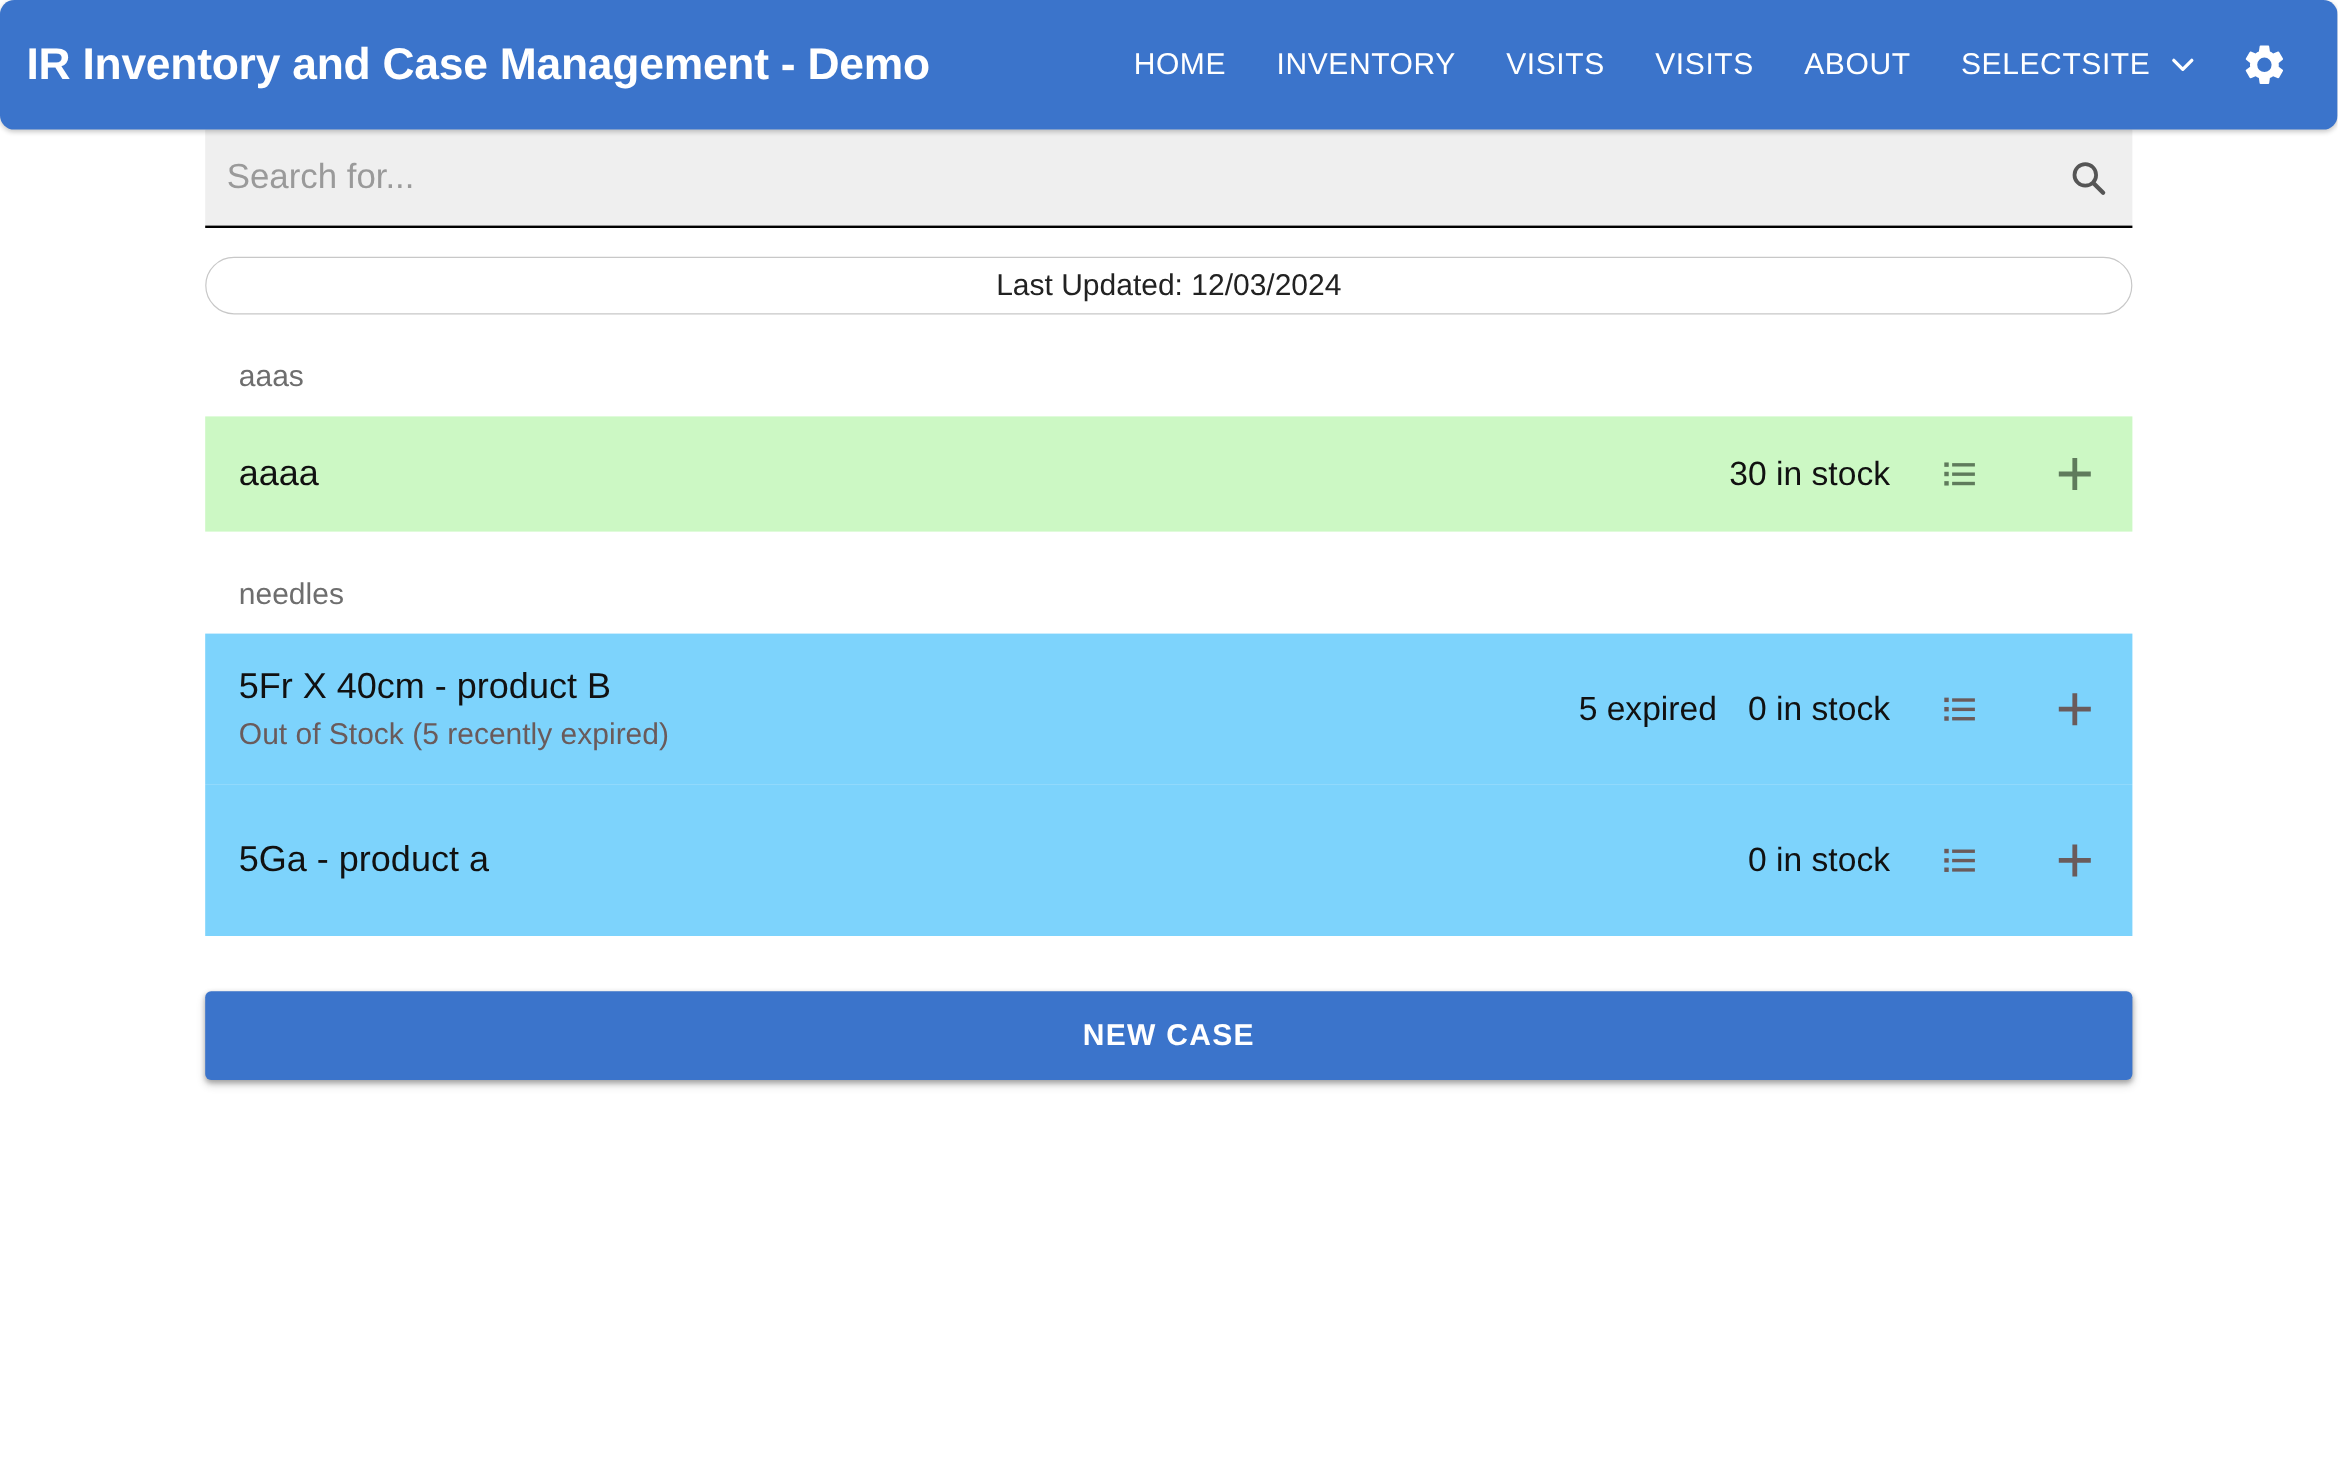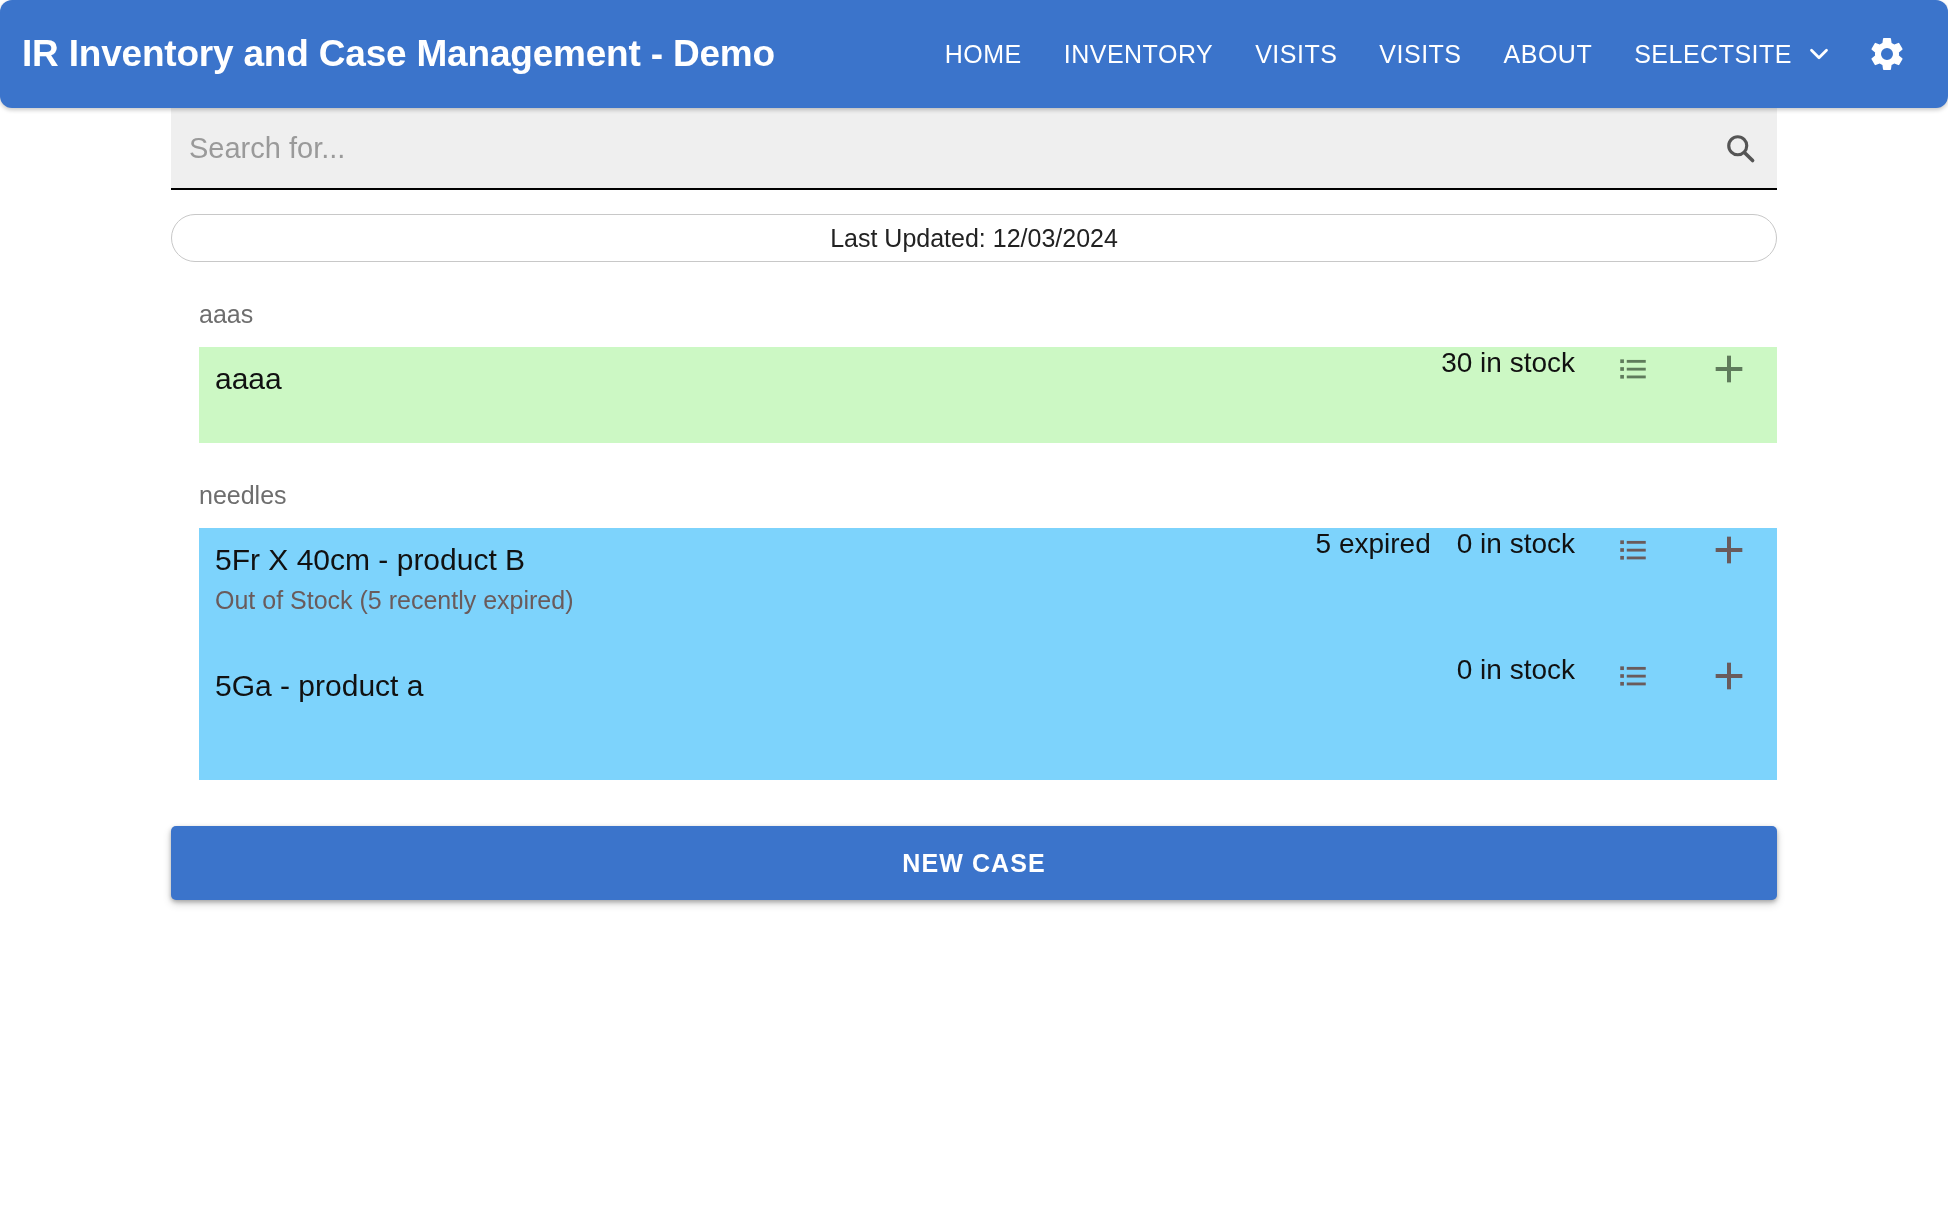--- a/index.html
+++ b/index.html
@@ -134,25 +134,24 @@
   
   .group { margin-top: 0; }
   .cat-label {
     color: #6e6e6e;
     font-size: 25px;
     padding: 38px 0 18px 28px;
   }
 
   .row {
     display: flex;
-    align-items: flex-start;
-    padding: 0 26px 0 16px;
+    align-items: center;
+    padding: 0 26px 0 28px;
     min-height: 96px;
     cursor: pointer;
-    margin-left: 28px;
   }
   .row.green { background: #ccf8c4; min-height: 96px; }
   .row.pink  { background: #7dd3fc; min-height: 126px; }
 
   .row-main {
     flex: 1 1 auto;
     min-width: 0;
     padding: 14px 0;
   }
   .row-title {

